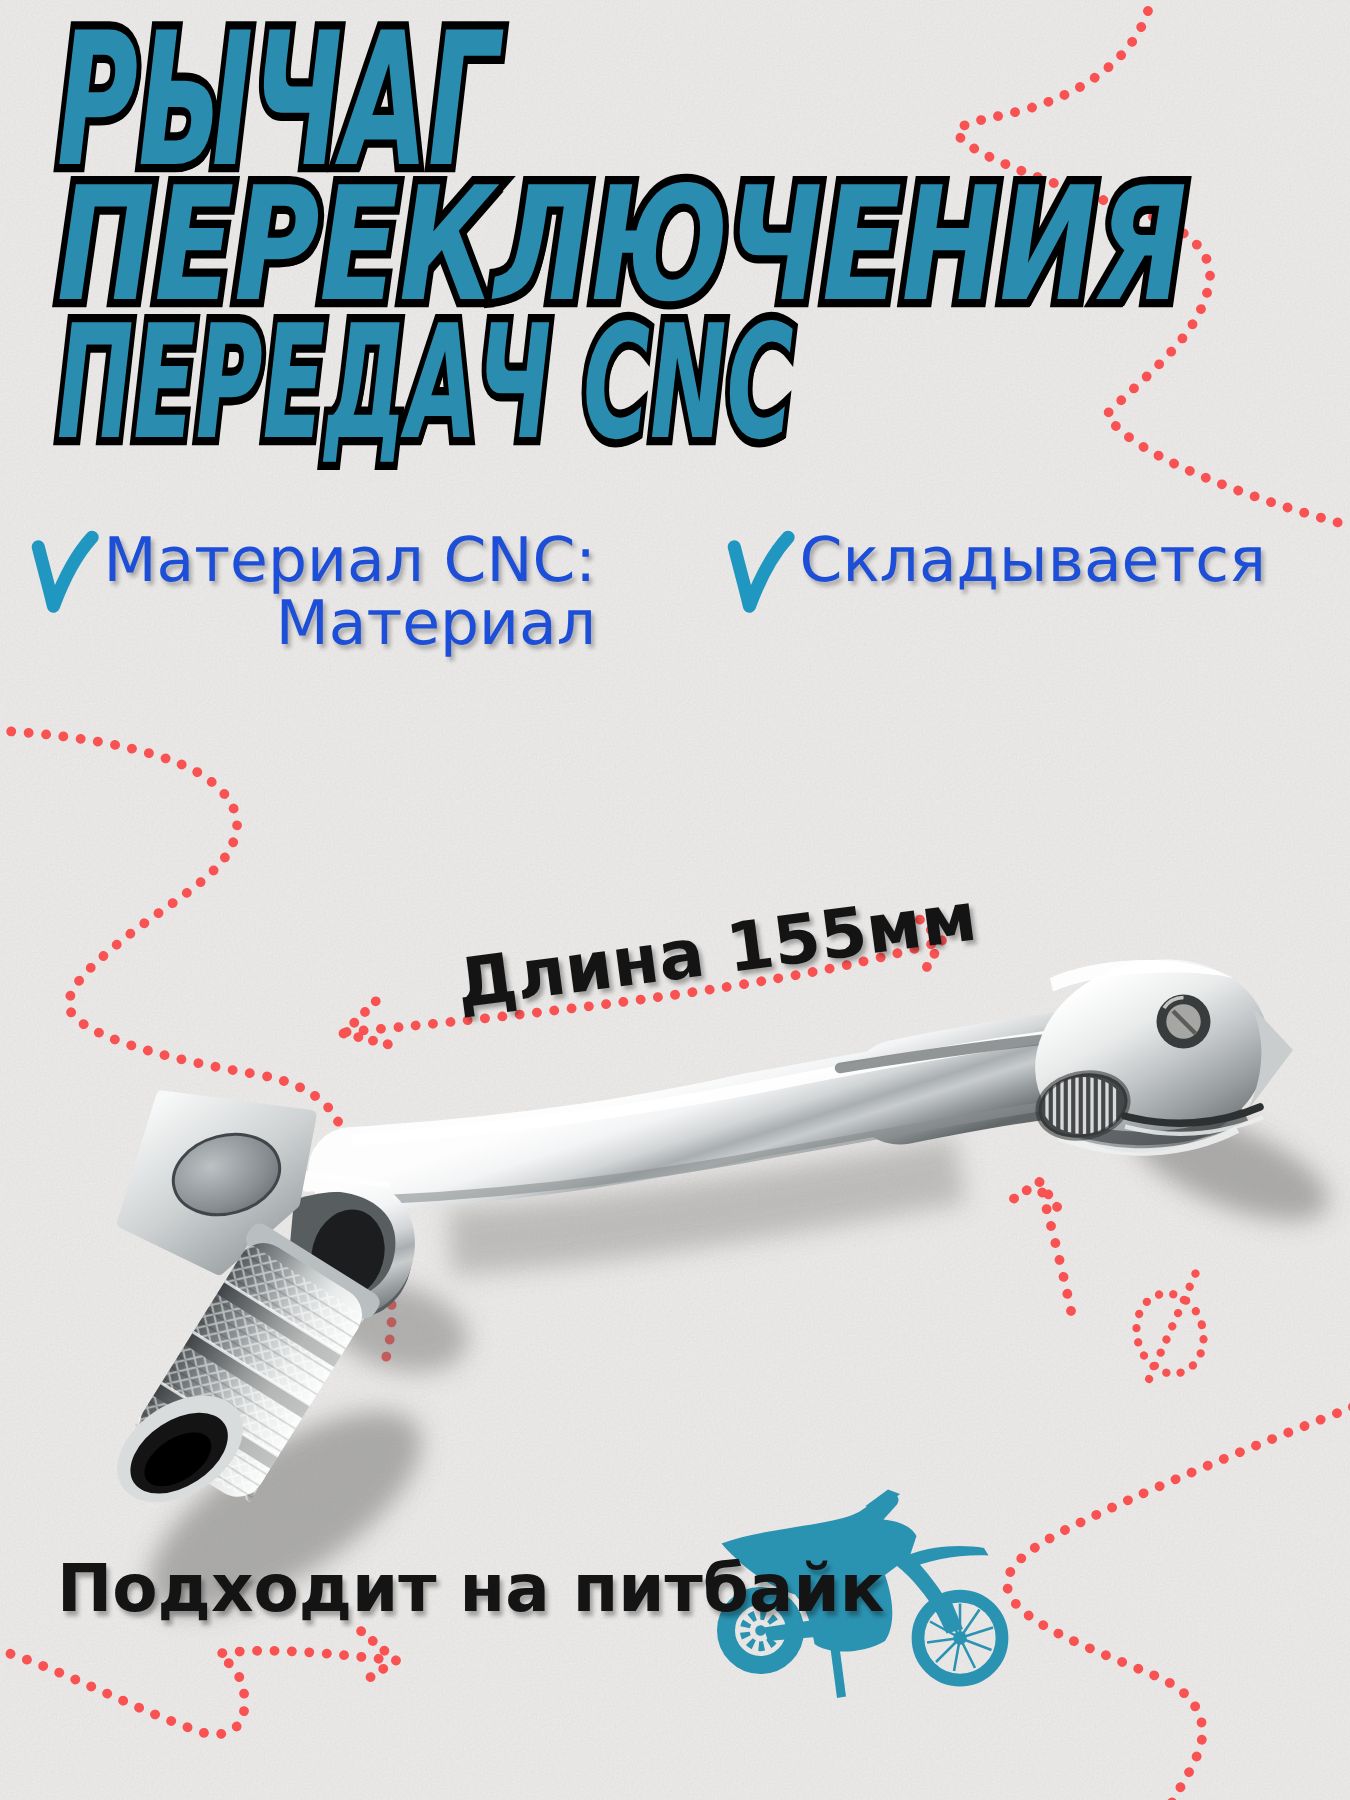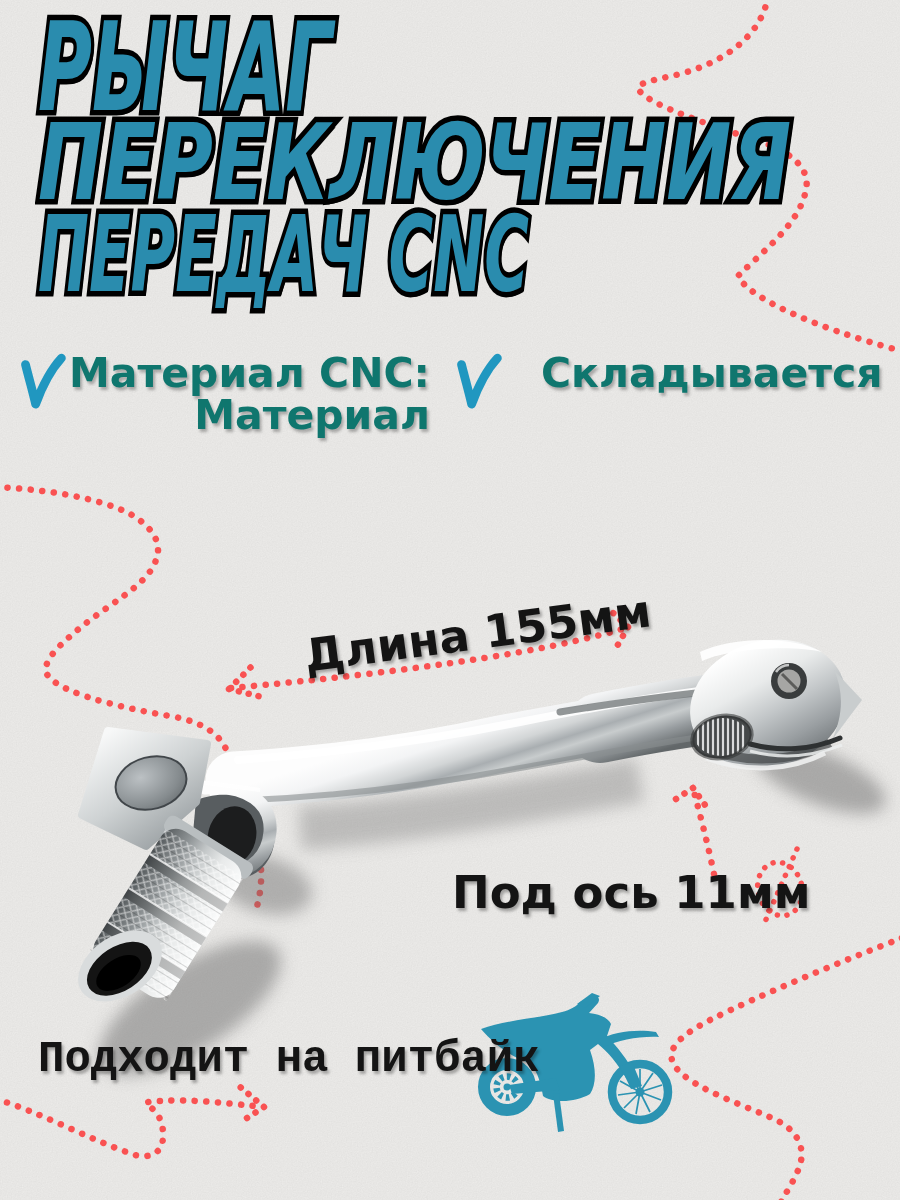--- a/index.html
+++ b/index.html
@@ -22,36 +22,36 @@
     text-shadow:4px 5px 0 #000,2px 3px 0 #000;
   }
   .tl-fill{position:relative;color:#2a8cae;}
   #tl1{top:6px;  font-size:123px;transform:scaleX(.60);}
   #tl2{top:111px;font-size:105px;transform:scaleX(.74);}
   #tl3{top:203px;font-size:105px;transform:scaleX(.58);}
 
   
   .feature{position:absolute;display:flex;align-items:flex-start;}
   #feat-material{left:20px;top:352px;}
-  #feat-folding{left:456px;top:352px;gap:36px;}
+  #feat-folding{left:484px;top:352px;}
   .check{width:46px;height:62px;flex:none;}
   .feature .txt{
-    margin-left:3px;font-size:41px;font-weight:bold;line-height:42px;
-    color:#0f766e;white-space:nowrap;
+    margin-left:3px;font-size:41px;font-weight:normal;line-height:42px;
+    color:#1d4ed8;white-space:nowrap;
     text-shadow:2px 3px 3px rgba(0,0,0,.28);
   }
 
   
   .callout{
     position:absolute;font-weight:bold;color:#141414;white-space:nowrap;
     text-shadow:2px 3px 3px rgba(0,0,0,.3);transform-origin:left top;
   }
   #length-label{left:301px;top:630px;font-size:45px;transform:rotate(-7.5deg);}
   #axle-label{left:452px;top:866px;font-size:45px;}
-  #fit-label{left:38px;top:1034px;font-size:44px;font-family:Liberation Mono, monospace;}
+  #fit-label{left:38px;top:1034px;font-size:44px;}
 </style>
 </head>
 <body>
 
 <div class="stage">
 
   <svg class="art" viewBox="0 0 900 1200">
     <defs>
       <filter id="noise" x="0" y="0" width="100%" height="100%">
         <feTurbulence type="fractalNoise" baseFrequency="0.8" numOctaves="2"></feTurbulence>
@@ -254,16 +254,15 @@
   <div class="feature" id="feat-folding">
     <svg class="check" viewBox="0 0 50 64">
       <path d="M6 12 C 10 28 14 42 17 55 C 24 36 34 17 45 5" fill="none" stroke="#2097c0" stroke-width="9.5" stroke-linecap="round" stroke-linejoin="round"></path>
     </svg>
     <div class="txt">
       <div>Складывается</div>
     </div>
   </div>
 
   <div class="callout" id="length-label">Длина 155мм</div>
-  <div class="callout" id="axle-label">Под ось 11мм</div>
   <div class="callout" id="fit-label">Подходит на питбайк</div>
 
 </div>
 
 </body></html>

